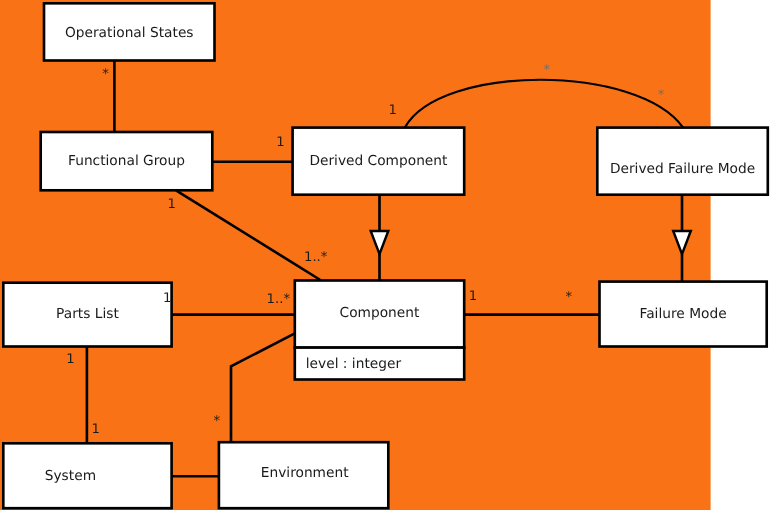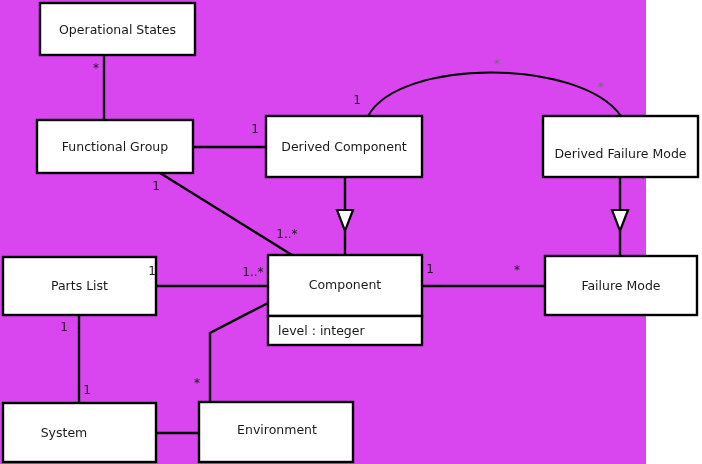--- a/index.html
+++ b/index.html
@@ -10,21 +10,21 @@
   body {
     width: 702px;
     height: 464px;
     font-family: "DejaVu Sans", sans-serif;
     overflow: hidden;
   }
   #diagram-root {
     position: relative;
     width: 646px;
     height: 464px;
-    background: #d946ef;
+    background: #f97316;
   }
   svg#uml-canvas {
     display: block;
     width: 702px;
     height: 464px;
   }
   .uml-box {
     fill: #ffffff;
     stroke: #000000;
     stroke-width: 2.4;

